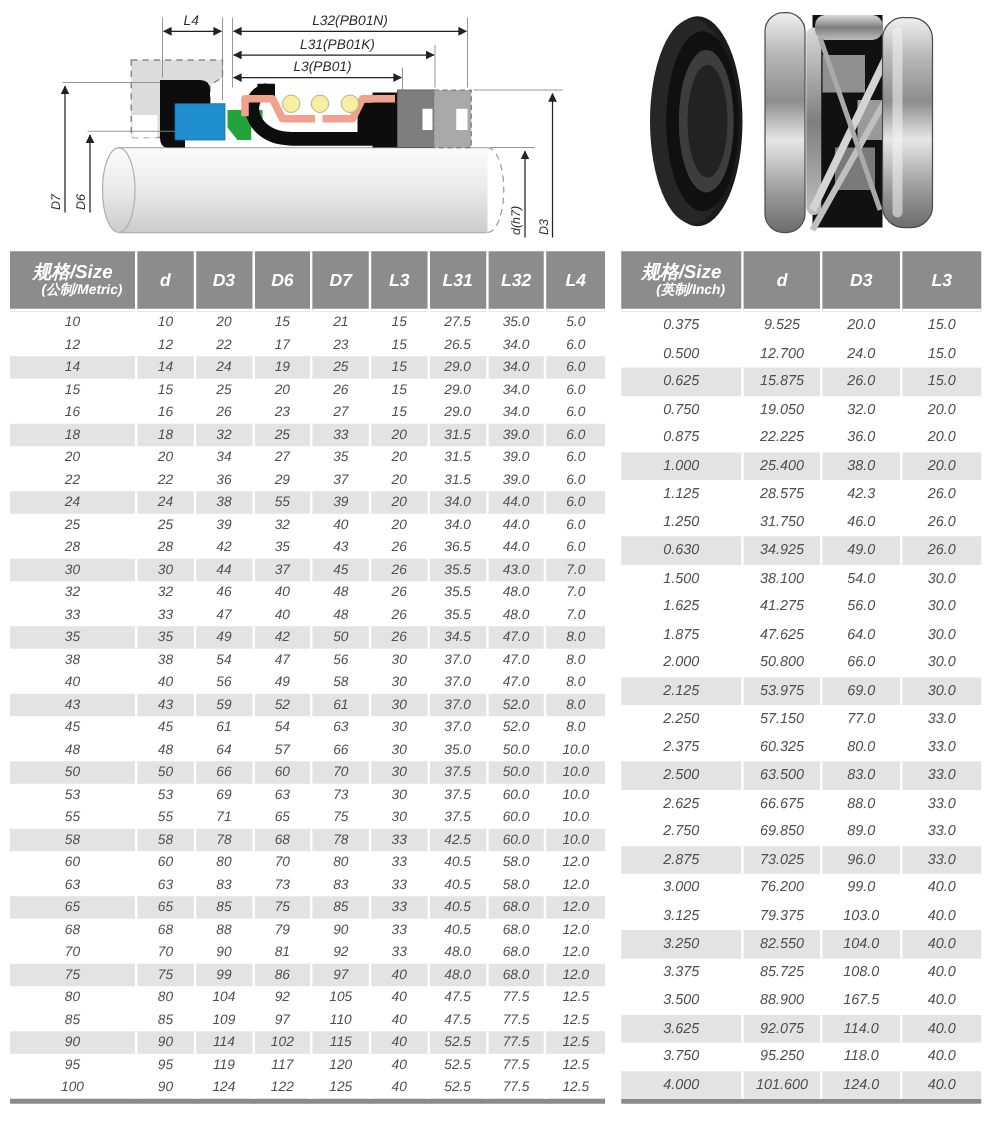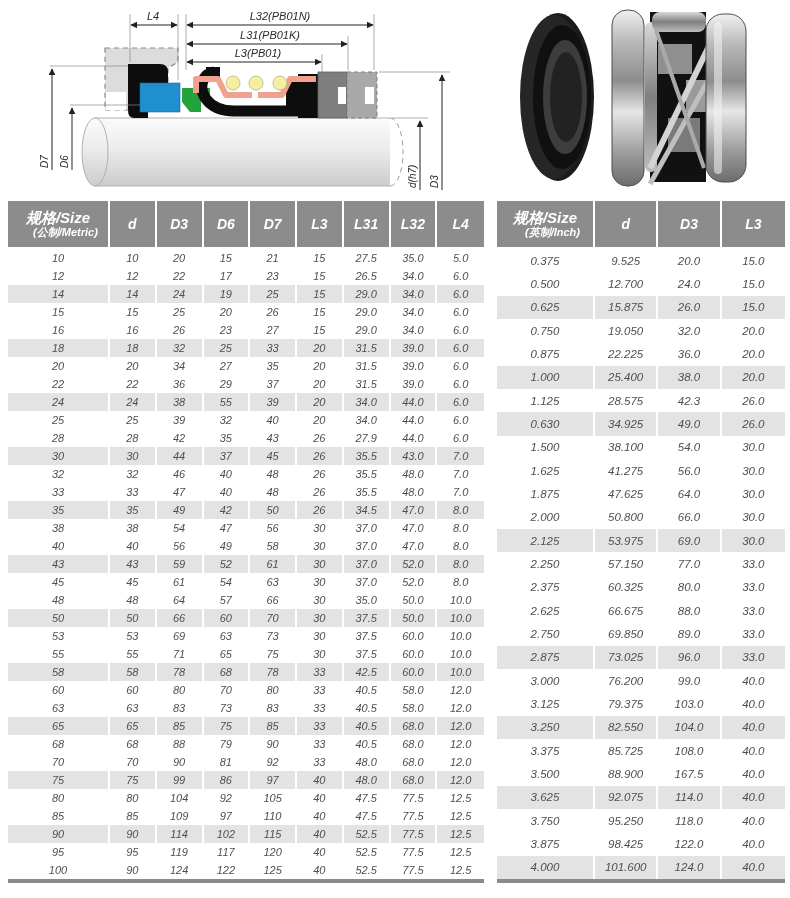--- a/index.html
+++ b/index.html
@@ -296,21 +296,21 @@
             <td>44.0</td>
             <td>6.0</td>
           </tr>
           <tr>
             <td>28</td>
             <td>28</td>
             <td>42</td>
             <td>35</td>
             <td>43</td>
             <td>26</td>
-            <td>27.9</td>
+            <td>36.5</td>
             <td>44.0</td>
             <td>6.0</td>
           </tr>
           <tr class="shade">
             <td>30</td>
             <td>30</td>
             <td>44</td>
             <td>37</td>
             <td>45</td>
             <td>26</td>
@@ -622,20 +622,26 @@
             <td>25.400</td>
             <td>38.0</td>
             <td>20.0</td>
           </tr>
           <tr>
             <td>1.125</td>
             <td>28.575</td>
             <td>42.3</td>
             <td>26.0</td>
           </tr>
+          <tr>
+            <td>1.250</td>
+            <td>31.750</td>
+            <td>46.0</td>
+            <td>26.0</td>
+          </tr>
           <tr class="shade">
             <td>0.630</td>
             <td>34.925</td>
             <td>49.0</td>
             <td>26.0</td>
           </tr>
           <tr>
             <td>1.500</td>
             <td>38.100</td>
             <td>54.0</td>
@@ -670,20 +676,26 @@
             <td>57.150</td>
             <td>77.0</td>
             <td>33.0</td>
           </tr>
           <tr>
             <td>2.375</td>
             <td>60.325</td>
             <td>80.0</td>
             <td>33.0</td>
           </tr>
+          <tr class="shade">
+            <td>2.500</td>
+            <td>63.500</td>
+            <td>83.0</td>
+            <td>33.0</td>
+          </tr>
           <tr>
             <td>2.625</td>
             <td>66.675</td>
             <td>88.0</td>
             <td>33.0</td>
           </tr>
           <tr>
             <td>2.750</td>
             <td>69.850</td>
             <td>89.0</td>
@@ -730,26 +742,20 @@
             <td>92.075</td>
             <td>114.0</td>
             <td>40.0</td>
           </tr>
           <tr>
             <td>3.750</td>
             <td>95.250</td>
             <td>118.0</td>
             <td>40.0</td>
           </tr>
-          <tr>
-            <td>3.875</td>
-            <td>98.425</td>
-            <td>122.0</td>
-            <td>40.0</td>
-          </tr>
           <tr class="shade">
             <td>4.000</td>
             <td>101.600</td>
             <td>124.0</td>
             <td>40.0</td>
           </tr>
         </tbody>
     </table>
 
   </div>

